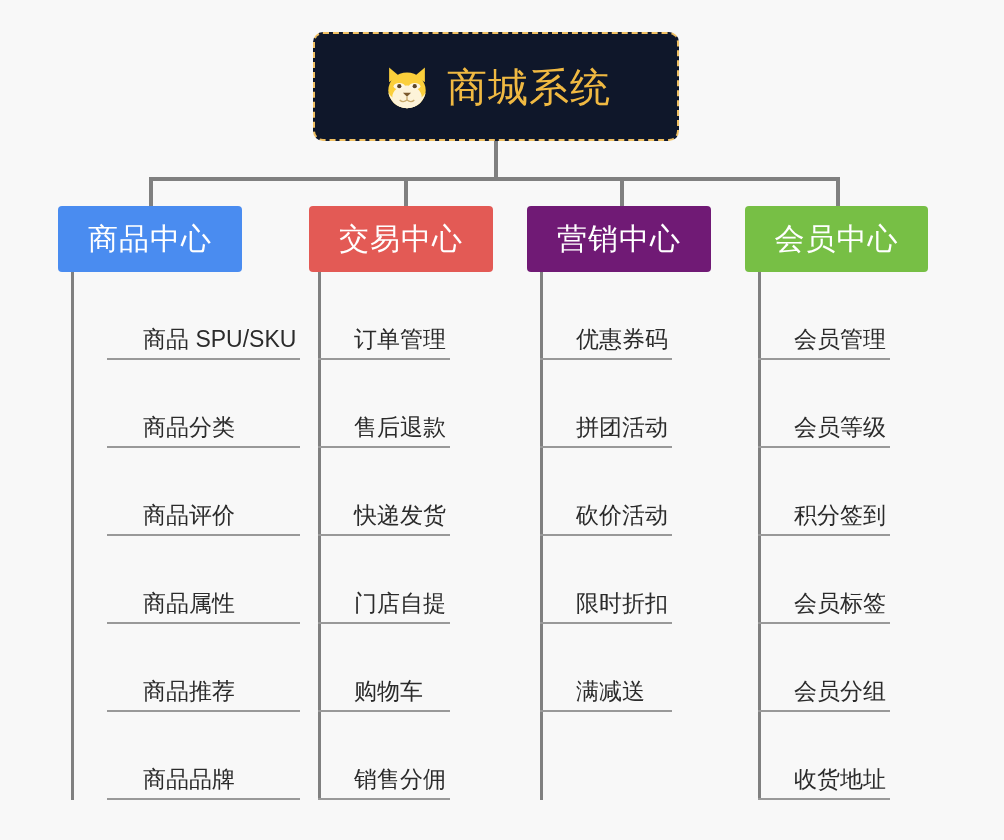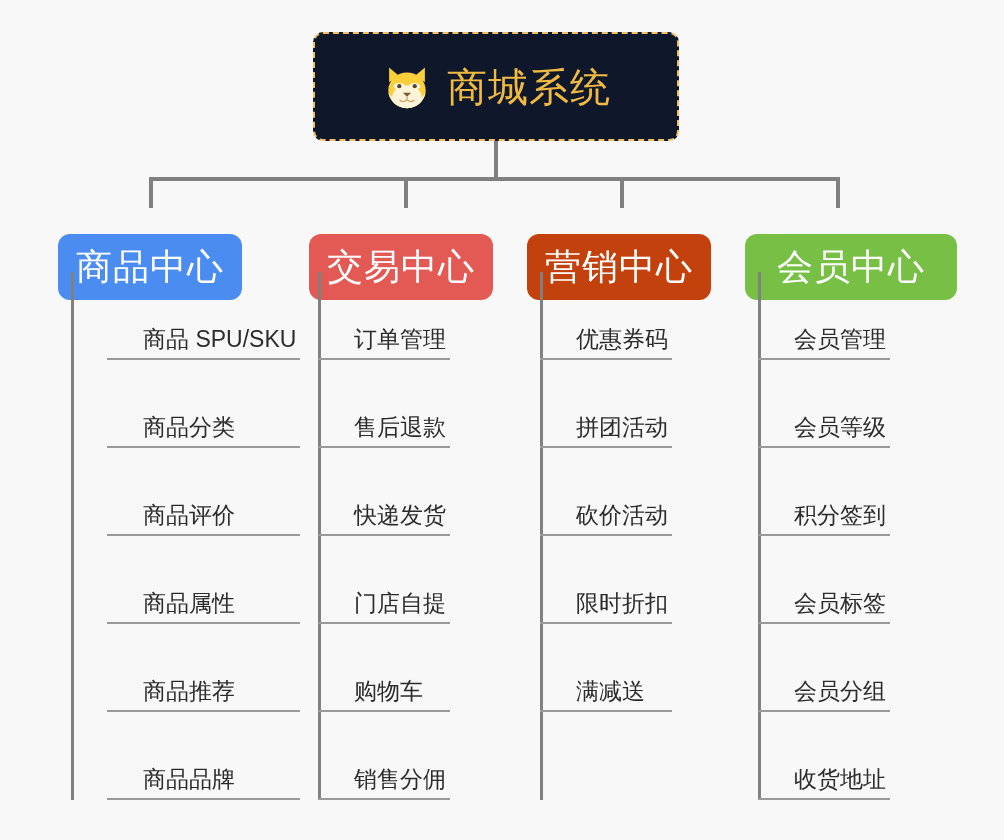--- a/index.html
+++ b/index.html
@@ -54,29 +54,28 @@
     position: absolute;
     background: #808080;
   }
   .vline { width: 3px; }
   .hline { height: 3px; }
 
   
   .cat-box {
     position: absolute;
     box-sizing: border-box;
-    border-radius: 12px;
+    border-radius: 4px;
     display: flex;
     align-items: center;
     justify-content: center;
     color: #ffffff;
-    font-size: 36px;
+    font-size: 30px;
     letter-spacing: 1px;
     white-space: nowrap;
-    margin-top: 28px;
   }
 
   
   .branch {
     position: absolute;
     top: 272px;
   }
   .spine {
     position: absolute;
     left: 0;
@@ -134,24 +133,24 @@
   <div class="line vline" style="left: 404px; top: 177px; width: 4px; height: 31px; background: rgb(128, 128, 128);"></div>
   <div class="line vline" style="left: 620px; top: 177px; width: 4px; height: 31px; background: rgb(128, 128, 128);"></div>
   <div class="line vline" style="left: 836px; top: 177px; width: 4px; height: 31px; background: rgb(128, 128, 128);"></div>
 
   <div class="cat-box" style="left: 58px; top: 206px; width: 184px; height: 66px; background: rgb(74, 140, 240);">
     <span>商品中心</span>
   </div>
   <div class="cat-box" style="left: 309px; top: 206px; width: 184px; height: 66px; background: rgb(227, 90, 85);">
     <span>交易中心</span>
   </div>
-  <div class="cat-box" style="left: 527px; top: 206px; width: 184px; height: 66px; background: #c2410c;">
+  <div class="cat-box" style="left: 527px; top: 206px; width: 184px; height: 66px; background: #701a75;">
     <span>营销中心</span>
   </div>
-  <div class="cat-box" style="left: 745px; top: 206px; width: 212px; height: 66px; background: rgb(119, 191, 69);">
+  <div class="cat-box" style="left: 745px; top: 206px; width: 183px; height: 66px; background: rgb(119, 191, 69);">
     <span>会员中心</span>
   </div>
 
   <div class="branch" style="left:71px;padding-left:36px;">
     <div class="spine" style="height: 528px; background: rgb(128, 128, 128);"></div>
     <div class="leaf">
         <span class="leaf-label">商品 SPU/SKU</span>
       </div>
     <div class="leaf">
         <span class="leaf-label">商品分类</span>

